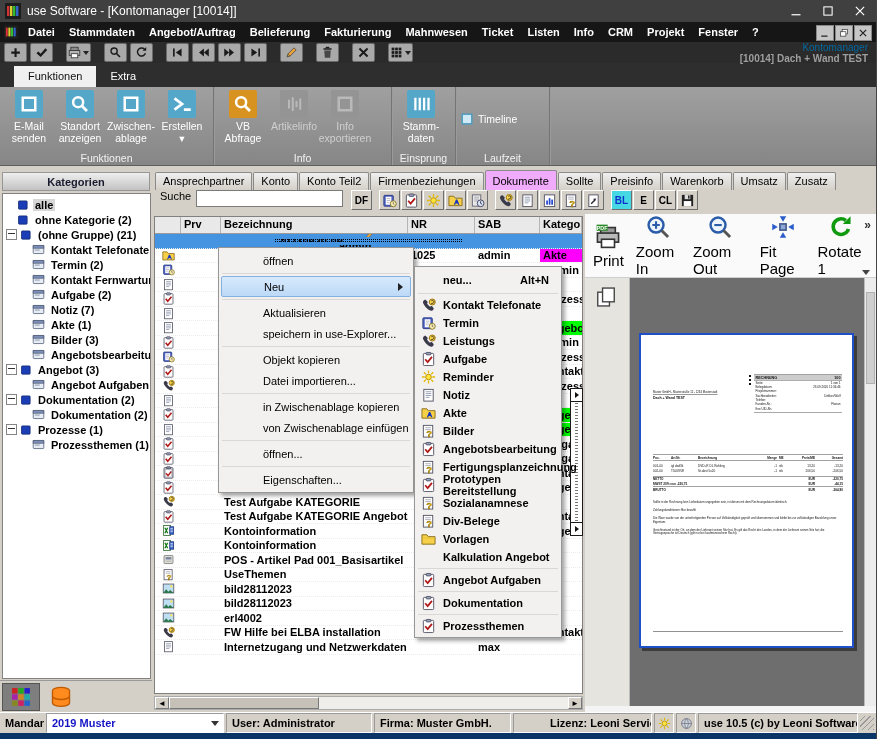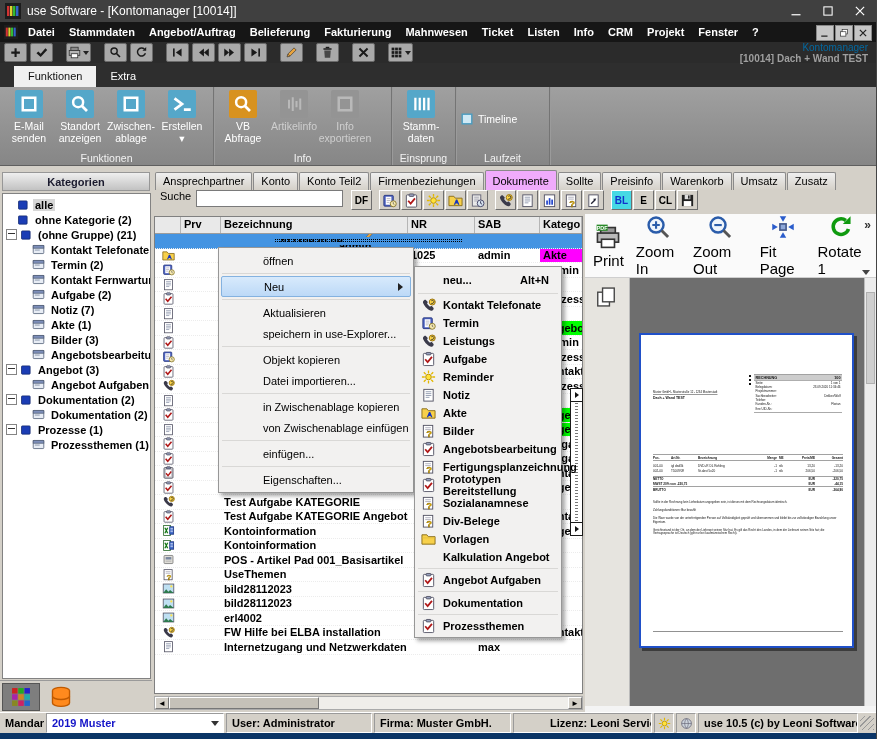--- a/index.html
+++ b/index.html
@@ -1575,21 +1575,21 @@
       </div>
       <div class="msep"></div>
       <div class="mi">
         <span>in Zwischenablage kopieren</span>
       </div>
       <div class="mi">
         <span>von Zwischenablage einfügen</span>
       </div>
       <div class="msep"></div>
       <div class="mi">
-        <span>einfügen...</span>
+        <span>öffnen...</span>
       </div>
       <div class="msep"></div>
       <div class="mi">
         <span>Eigenschaften...</span>
       </div>
     </div>
   <div class="menu sub" id="submenu">
       <div class="mi first">
         <span>neu...</span>
         <span class="short">Alt+N</span>

